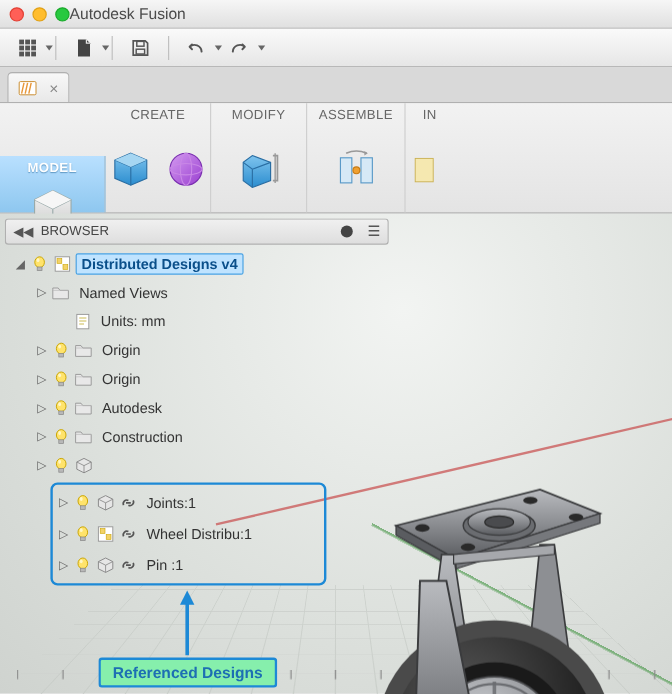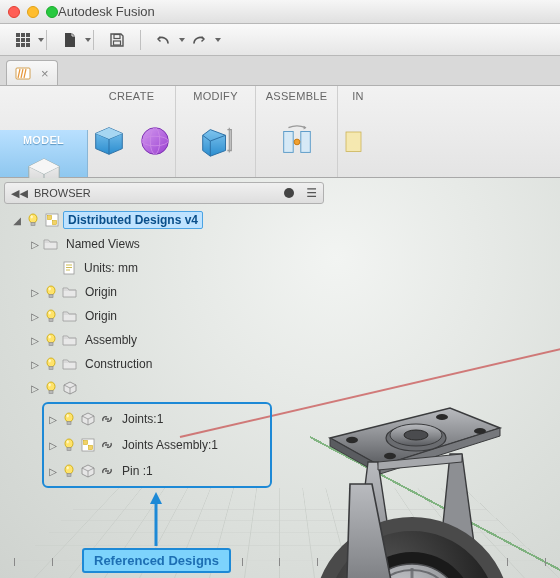--- a/index.html
+++ b/index.html
@@ -59,21 +59,21 @@
   .folder,.cube-sm,.doc-sm,.link-sm,.comp-sm{width:16px;height:16px;display:flex;align-items:center;justify-content:center;}
   .node .label{padding:1px 4px;white-space:nowrap;}
   .node.root .label{background:#bfe3ff;border:1px solid #4ba3e3;border-radius:2px;color:#0a4f8a;font-weight:600;}
   .indent1{padding-left:18px;}
   .indent2{padding-left:36px;}
   .refbox{border:2px solid #1d89d6;border-radius:6px;margin:2px 0 2px 30px;padding:2px 2px 2px 4px;width:230px;}
   .refbox .node{height:26px;}
 
   
   .callout-arrow{position:absolute;left:146px;top:490px;z-index:12;}
-  .callout-label{position:absolute;left:82px;top:548px;background:#7dd3fc;border:2px solid #1d89d6;border-radius:3px;padding:3px 10px;color:#1d6fb3;font-size:13px;font-weight:600;z-index:12;}
+  .callout-label{position:absolute;left:82px;top:548px;background:#86efac;border:2px solid #1d89d6;border-radius:3px;padding:3px 10px;color:#1d6fb3;font-size:13px;font-weight:600;z-index:12;}
 
   
   .caster{position:absolute;right:40px;top:210px;width:240px;height:330px;z-index:5;}
   
   svg{display:block;}
 </style>
 </head>
 <body>
 
 <svg width="0" height="0" style="position:absolute">
@@ -412,21 +412,21 @@
       <span class="bulb">
           <svg width="16" height="16">
             <use href="#i-bulb"></use>
           </svg>
         </span>
       <span class="folder">
           <svg width="16" height="16">
             <use href="#i-folder"></use>
           </svg>
         </span>
-      <span class="label">Assembly</span>
+      <span class="label">Autodesk</span>
     </div>
     <div class="node indent1">
       <span class="twisty">▷</span>
       <span class="bulb">
           <svg width="16" height="16">
             <use href="#i-bulb"></use>
           </svg>
         </span>
       <span class="folder">
           <svg width="16" height="16">
@@ -479,21 +479,21 @@
         <span class="comp-sm">
             <svg width="16" height="16">
               <use href="#i-comp"></use>
             </svg>
           </span>
         <span class="link-sm">
             <svg width="16" height="16">
               <use href="#i-link"></use>
             </svg>
           </span>
-        <span class="label">Joints Assembly:1</span>
+        <span class="label">Wheel Distribu:1</span>
       </div>
       <div class="node">
         <span class="twisty">▷</span>
         <span class="bulb">
             <svg width="16" height="16">
               <use href="#i-bulb"></use>
             </svg>
           </span>
         <span class="cube-sm">
             <svg width="16" height="16">

